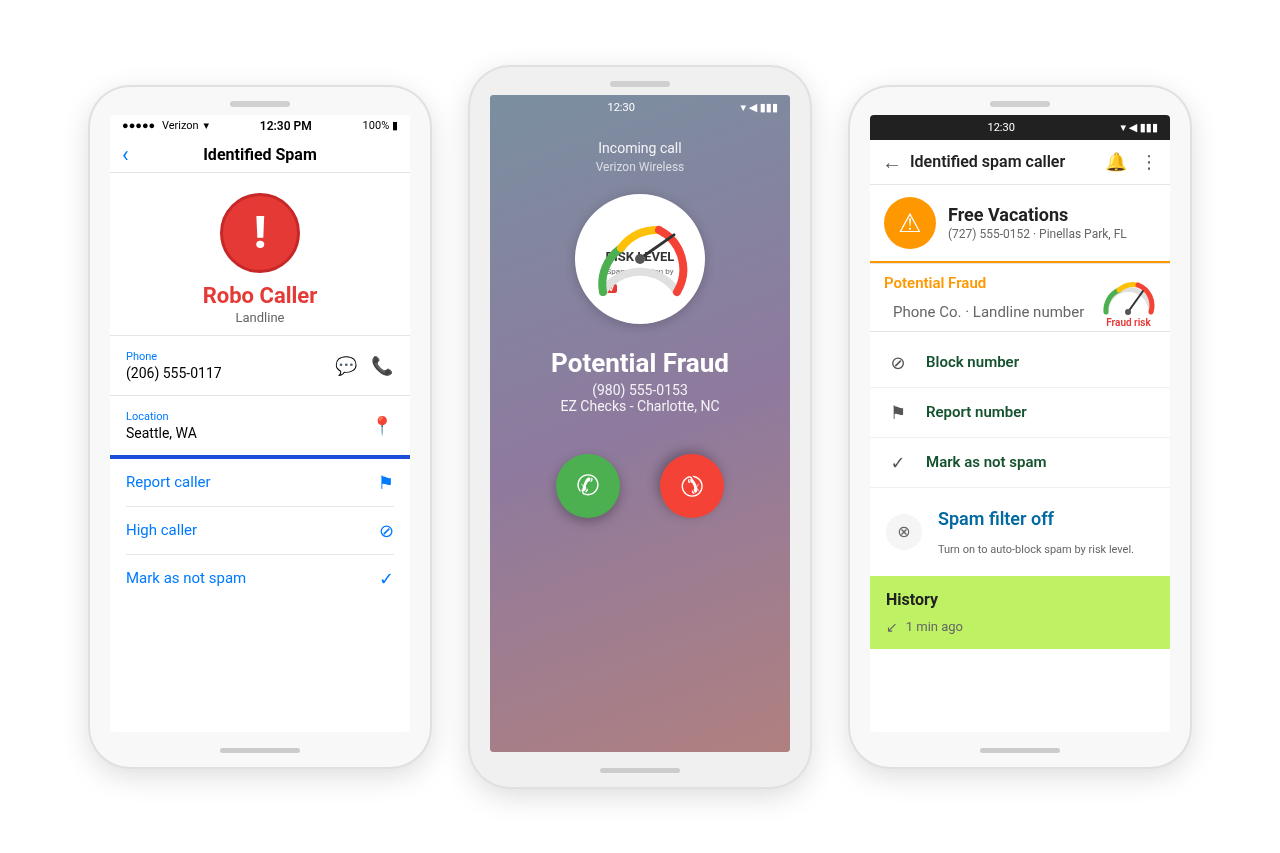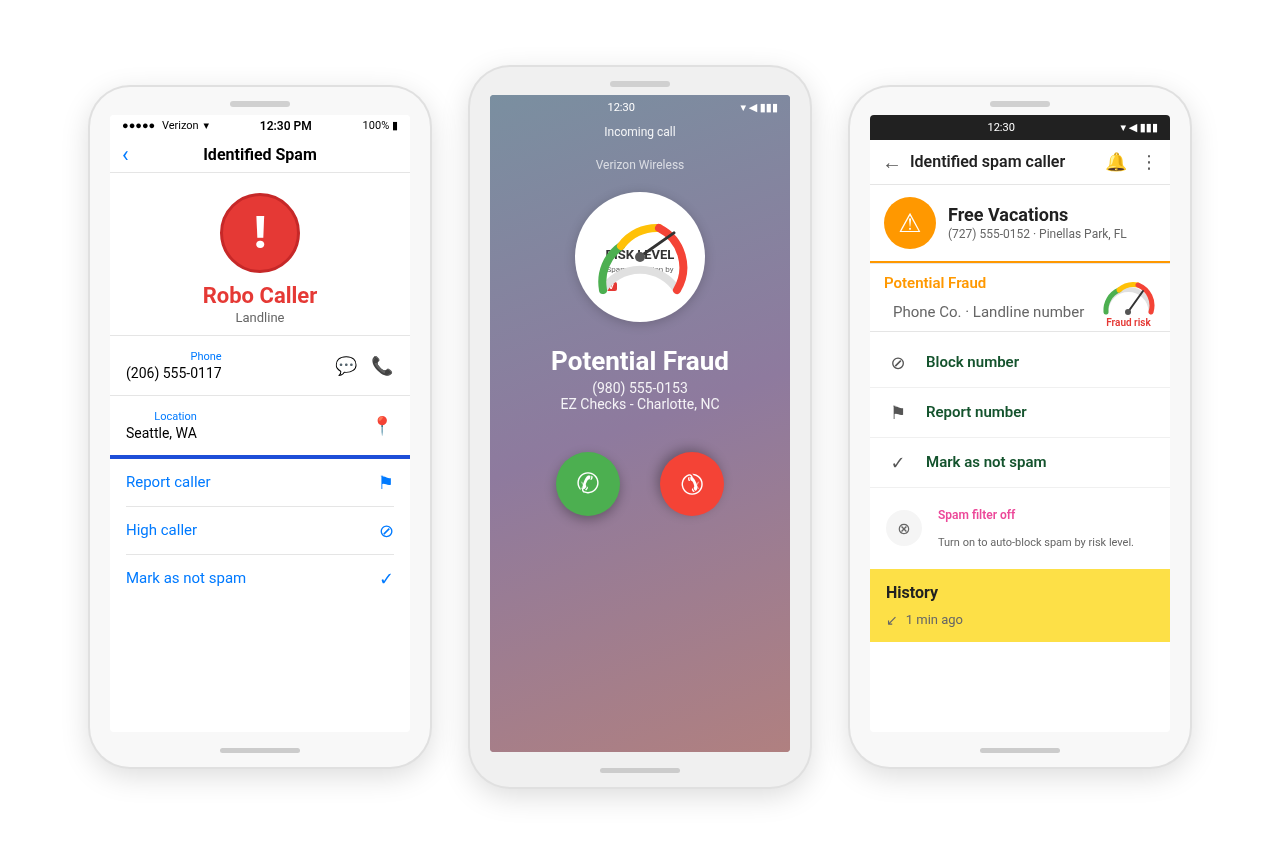--- a/index.html
+++ b/index.html
@@ -148,21 +148,20 @@
 
     .info-section {
       padding: 8px 16px;
       border-top: 1px solid #e5e5e5;
     }
     .info-row {
       display: flex;
       align-items: center;
       justify-content: space-between;
       padding: 6px 0;
-      text-align: right;
     }
     .info-label {
       color: #007aff;
       font-size: 11px;
       margin-bottom: 2px;
     }
     .info-value {
       font-size: 14px;
       color: #000;
     }
@@ -209,28 +208,28 @@
     .status-bar-android {
       width: 100%;
       display: flex;
       justify-content: space-between;
       align-items: center;
       padding: 6px 12px;
       font-size: 11px;
       color: #fff;
     }
     .incoming-label {
-      margin-top: 5px;
-      font-size: 12px;
+      margin-top: 20px;
+      font-size: 14px;
       opacity: 0.9;
     }
     .incoming-carrier {
       font-size: 12px;
       opacity: 0.7;
-      margin-top: 19px;
+      margin-top: 4px;
     }
 
     .risk-gauge-container {
       margin-top: 20px;
       display: flex;
       flex-direction: column;
       align-items: center;
     }
     .gauge-circle {
       width: 130px;
@@ -458,32 +457,32 @@
       background: #f5f5f5;
       display: flex;
       align-items: center;
       justify-content: center;
       font-size: 16px;
       color: #666;
       flex-shrink: 0;
     }
     .spam-filter-text { flex: 1; }
     .spam-filter-title {
-      font-size: 12px;
+      font-size: 18px;
       font-weight: 600;
-      color: #ec4899;
+      color: #0369a1;
     }
     .spam-filter-sub {
       font-size: 11px;
       color: #666;
       margin-top: 14px;
     }
 
     .history-section {
-      background: #fde047;
+      background: #bef264;
       margin-top: 6px;
       padding: 14px 16px;
     }
     .history-title {
       font-size: 16px;
       font-weight: 700;
       color: #212121;
       margin-bottom: 10px;
     }
     .history-row {

